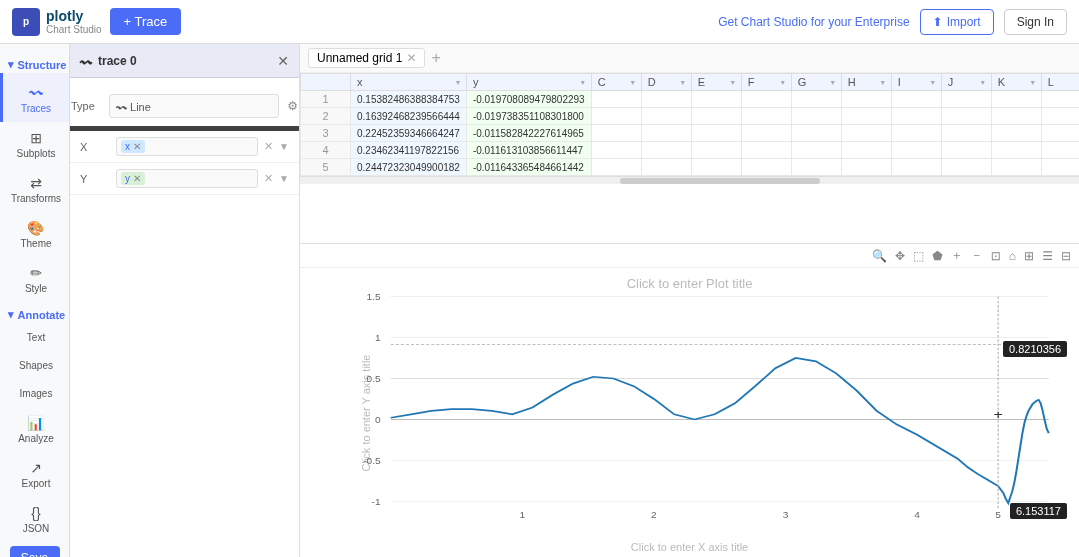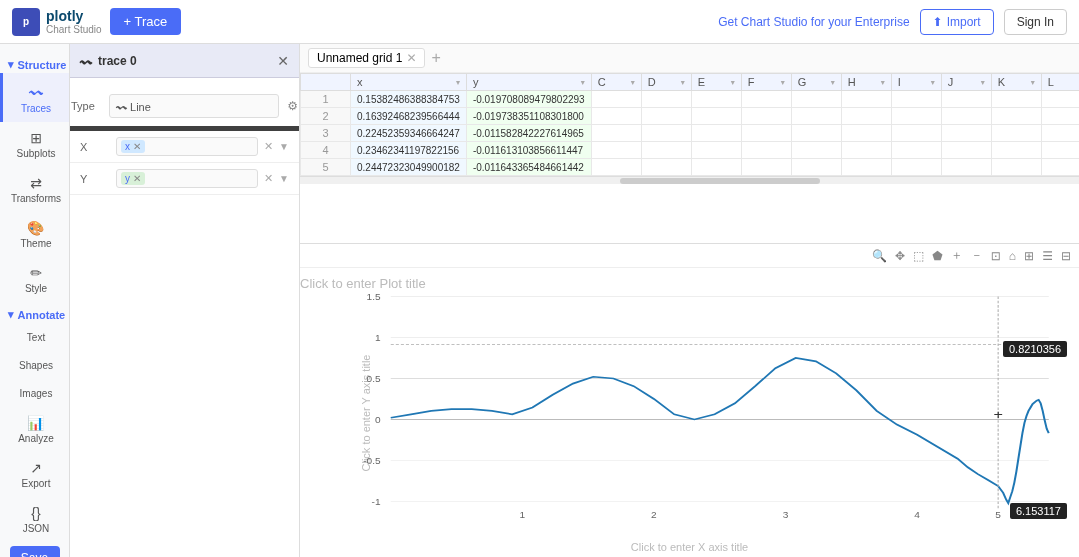--- a/index.html
+++ b/index.html
@@ -63,21 +63,21 @@
     .col-x { background: #e8f4ff; }
     .col-y { background: #e8ffe8; }
     .scrollbar-h { height: 8px; background: #f0f0f0; border-top: 1px solid #ddd; }
     .scrollbar-thumb { height: 6px; width: 200px; background: #ccc; border-radius: 3px; margin: 1px 0 0 320px; }
 
     
     .plot-section { flex: 1; display: flex; flex-direction: column; position: relative; overflow: hidden; }
     .plot-toolbar { display: flex; align-items: center; justify-content: flex-end; padding: 2px 6px; background: #fff; border-bottom: 1px solid #eee; gap: 4px; }
     .plot-tool-icon { color: #888; cursor: pointer; font-size: 12px; padding: 1px 2px; }
     .plot-content { flex: 1; position: relative; background: #fff; }
-    .plot-title-placeholder { color: #bbb; font-size: 13px; padding: 8px 0 4px 0; }
+    .plot-title-placeholder { text-align: center; color: #bbb; font-size: 13px; padding: 8px 0 4px 0; }
     .plot-x-label { text-align: center; color: #bbb; font-size: 11px; position: absolute; bottom: 4px; width: 100%; }
     .plot-y-label { position: absolute; left: 8px; top: 50%; transform: translateY(-50%) rotate(-90deg); color: #bbb; font-size: 11px; white-space: nowrap; }
 
     
     .chart-svg-container { position: absolute; top: 20px; left: 30px; right: 10px; bottom: 30px; }
 
     
     .tooltip-box { position: absolute; background: #222; color: #fff; padding: 2px 6px; font-size: 11px; border-radius: 2px; }
 
     

